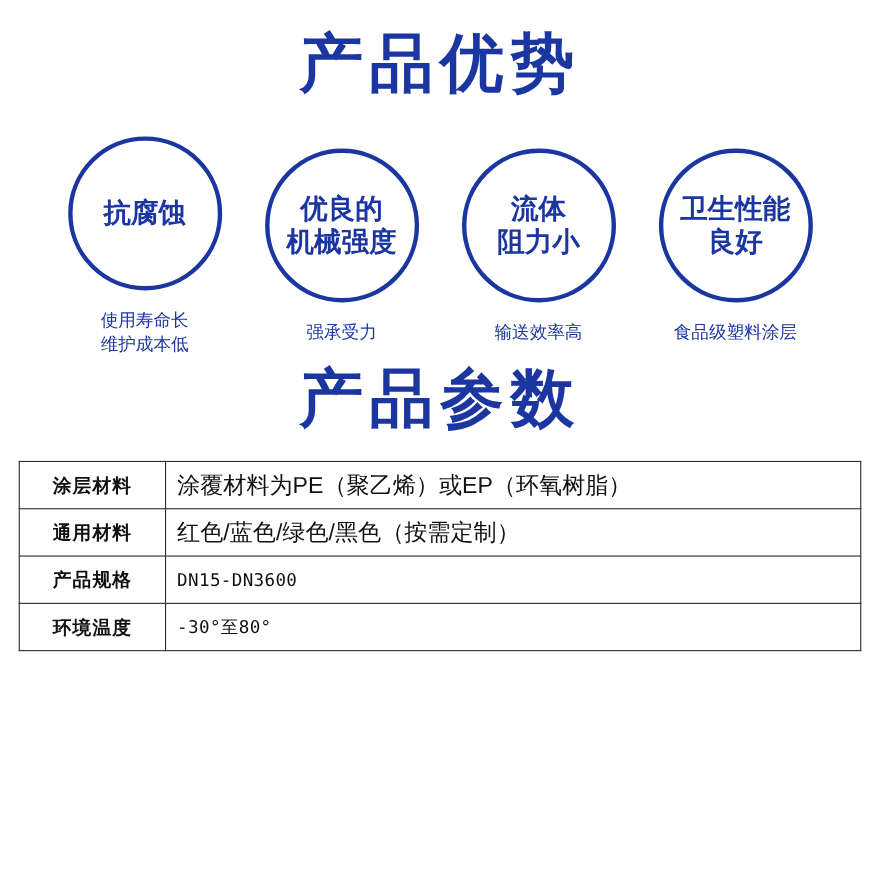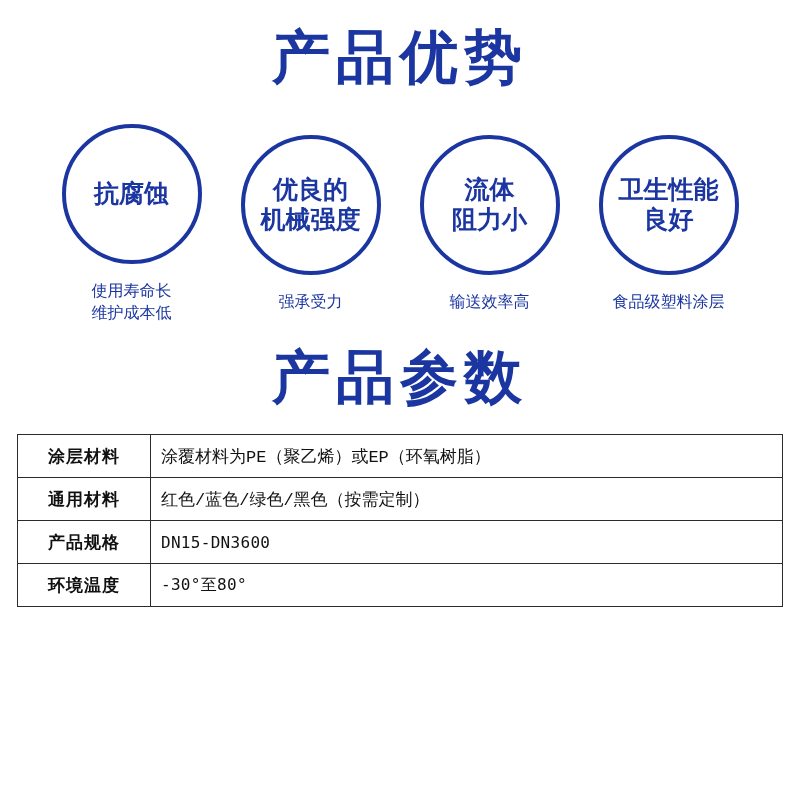--- a/index.html
+++ b/index.html
@@ -30,21 +30,20 @@
     color: #1b36a0;
     letter-spacing: 6px;
     font-family: "DejaVu Sans", sans-serif;
     line-height: 1;
   }
   #advantages-title {
     padding-top: 28px;
   }
   #params-title {
     padding-top: 10px;
-    margin-top: 15px;
   }
 
   
   .circles-row {
     display: flex;
     justify-content: center;
     align-items: center;
     gap: 24px;
     margin-top: 38px;
   }
@@ -105,22 +104,22 @@
     text-align: center;
     white-space: nowrap;
     letter-spacing: 1px;
   }
   .params-table td.value {
     font-family: "DejaVu Sans Mono", "DejaVu Sans", monospace;
     font-size: 16px;
     letter-spacing: 0.3px;
   }
   .params-table td.value.cjk {
-    font-family: Liberation Mono, monospace;
-    font-size: 17px;
+    font-family: Liberation Sans, sans-serif;
+    font-size: 21px;
     letter-spacing: 0;
   }
 </style>
 </head>
 <body>
 
 <div class="page">
 
   <div class="section-title" id="advantages-title">产品优势</div>
 

